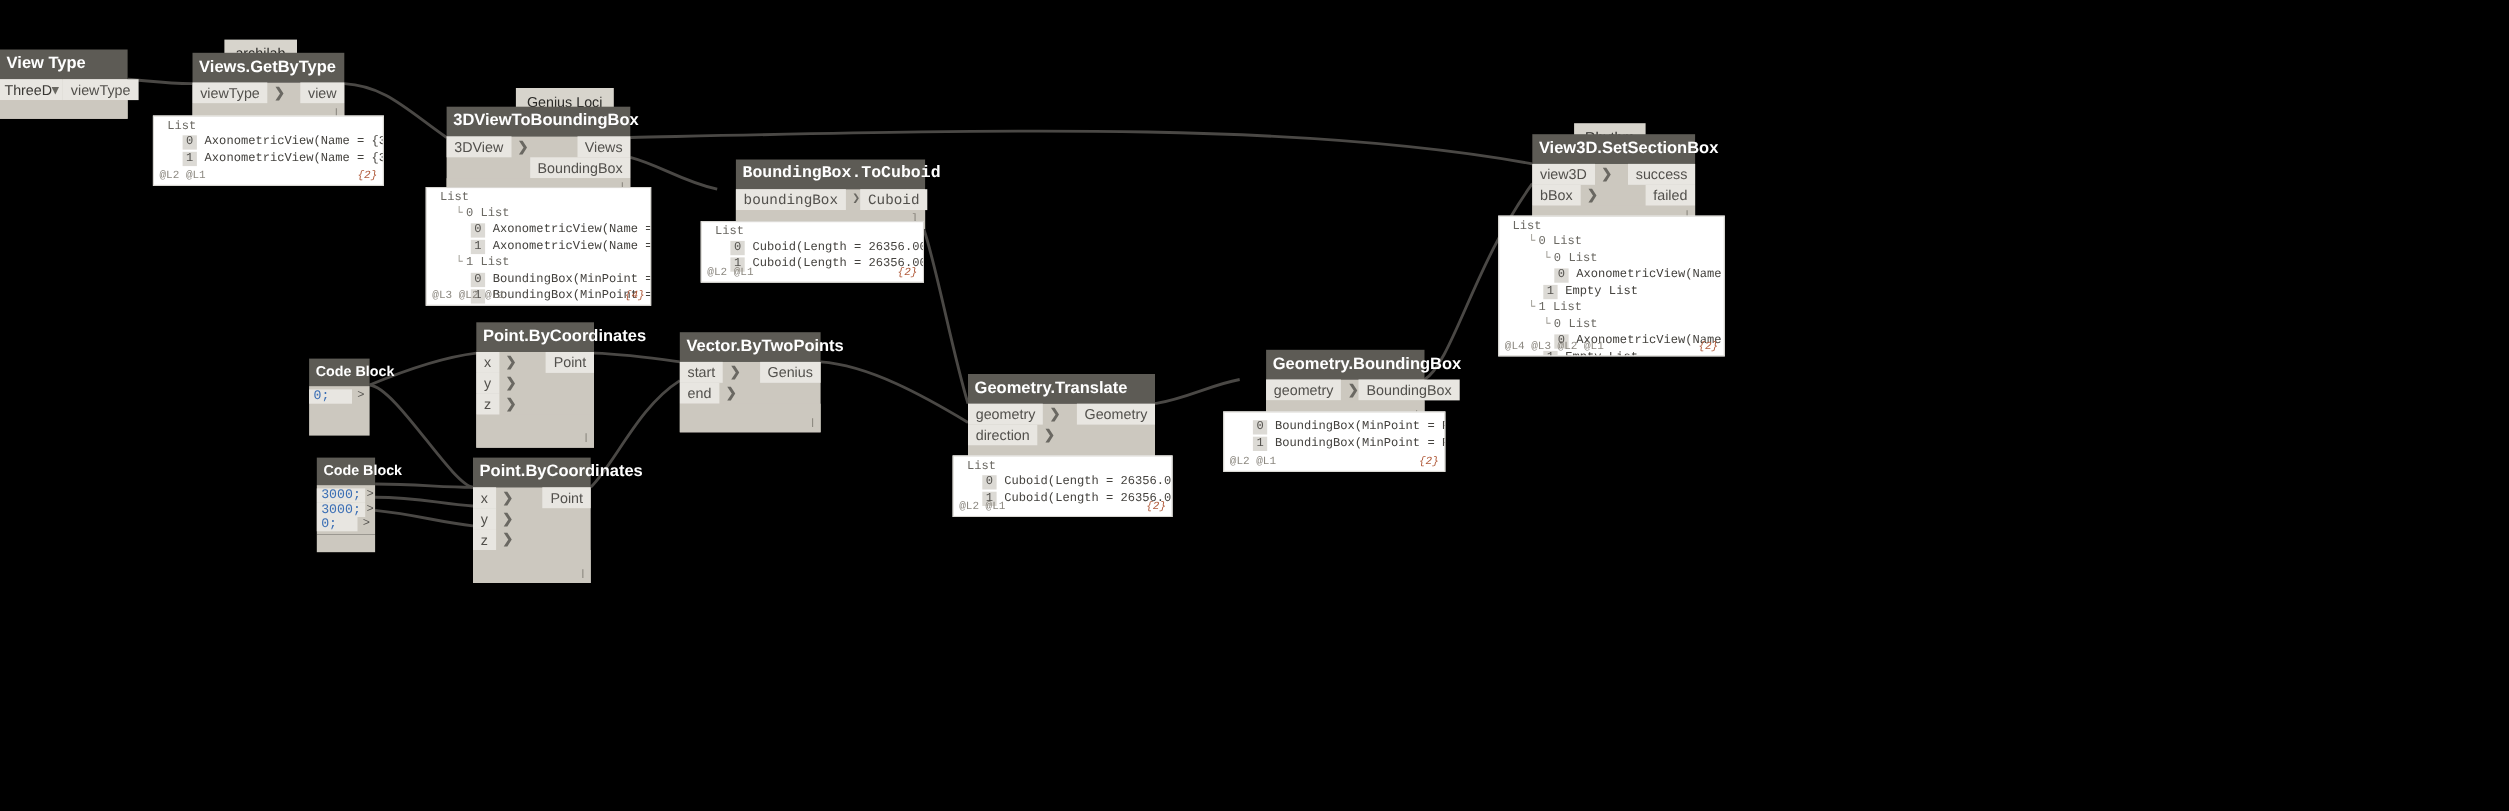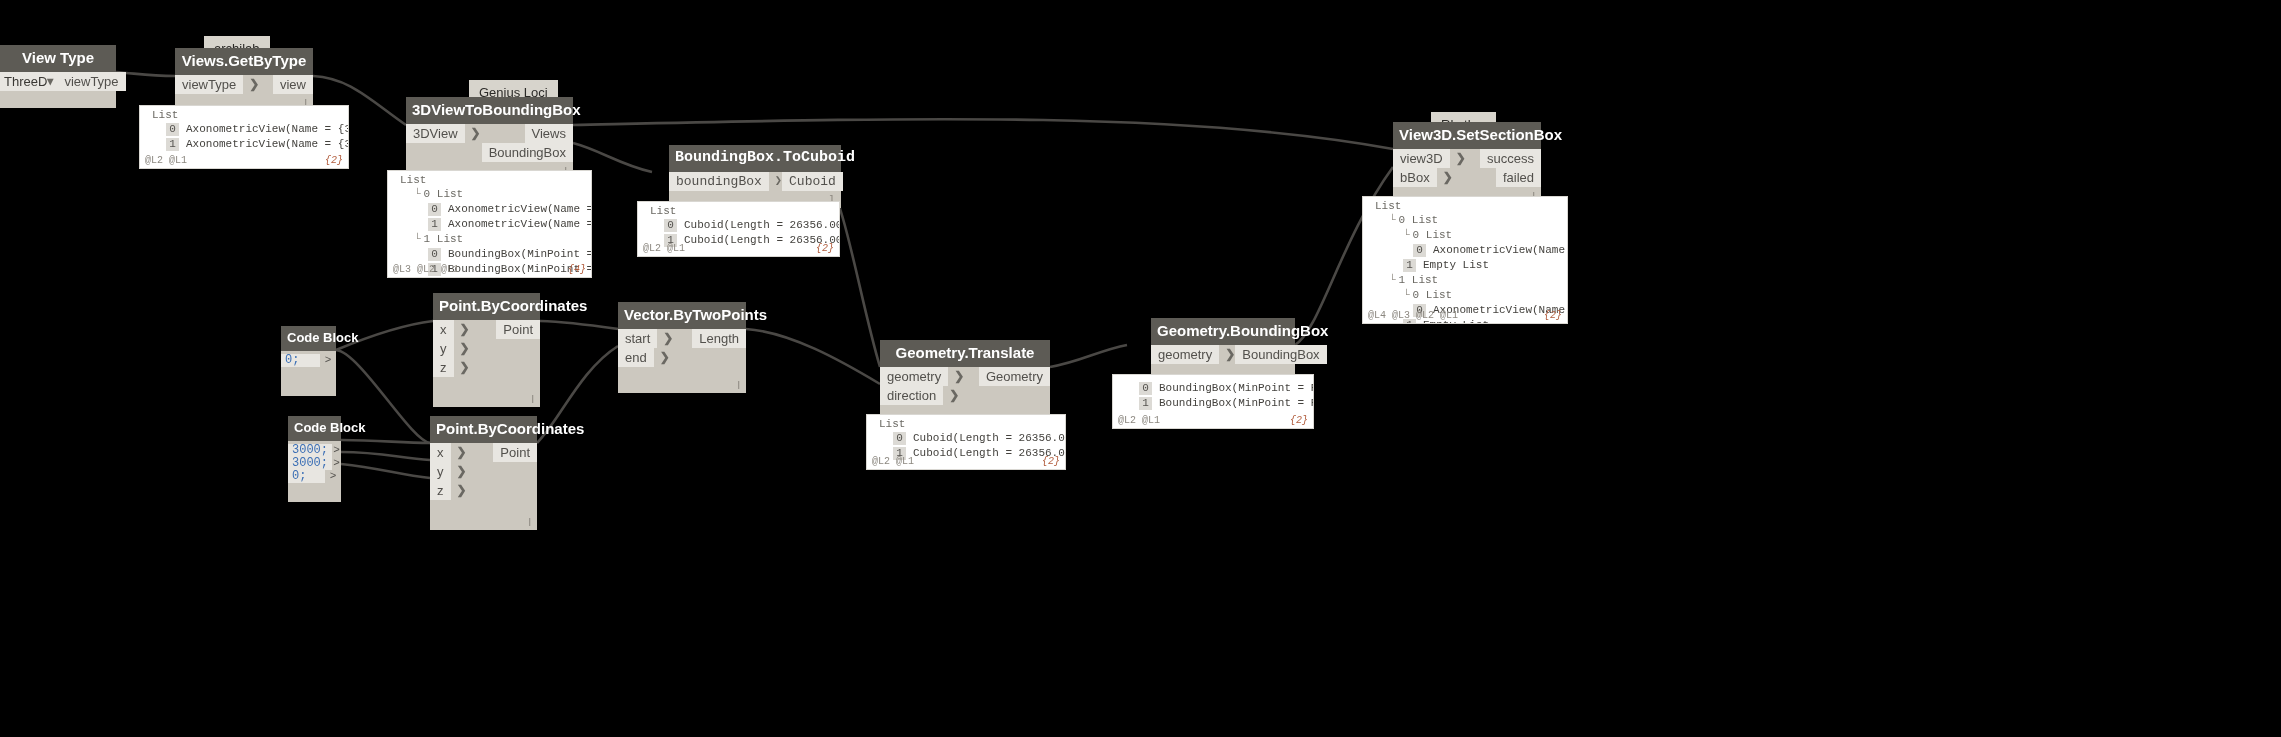--- a/index.html
+++ b/index.html
@@ -7,21 +7,21 @@
     width:2281px;height:737px;position:relative;overflow:hidden;
     font-family:"Liberation Sans",sans-serif;
   }
   #canvas{position:absolute;inset:0;}
   svg.wires{position:absolute;left:0;top:0;width:2281px;height:737px;pointer-events:none;}
 
   
   .node{position:absolute;box-sizing:border-box;}
   .node .hdr{
     background:#5d5b55;color:#fff;font-size:15px;font-weight:bold;
-    text-align:center;padding:5px 6px 6px;line-height:1.05;
+    text-align:left;padding:5px 6px 6px;line-height:1.05;
     white-space:nowrap;
   }
   .node .body{background:#ccc8bf;position:relative;}
   .prow{display:flex;align-items:stretch;height:19px;position:relative;}
   .pin{
     background:#e8e6e1;color:#52504c;font-size:13px;line-height:19px;
     padding:0 7px;white-space:nowrap;display:flex;align-items:center;
   }
   .pin.in{justify-content:flex-start;}
   .pout{
@@ -305,21 +305,21 @@
         </div>
     </div>
   </div>
 
   <div class="node" style="left:618px;top:302px;width:128px;">
     <div class="hdr">Vector.ByTwoPoints</div>
     <div class="body">
       <div class="prow">
         <div class="pin in">start</div>
         <span class="caret" style="line-height:19px;">❯</span>
-        <div class="pout">Length</div>
+        <div class="pout">Genius</div>
       </div>
       <div class="prow">
         <div class="pin in">end</div>
         <span class="caret" style="line-height:19px;">❯</span>
       </div>
       <div class="foot" style="height:26px;">
           <span class="tick">l</span>
         </div>
     </div>
   </div>

